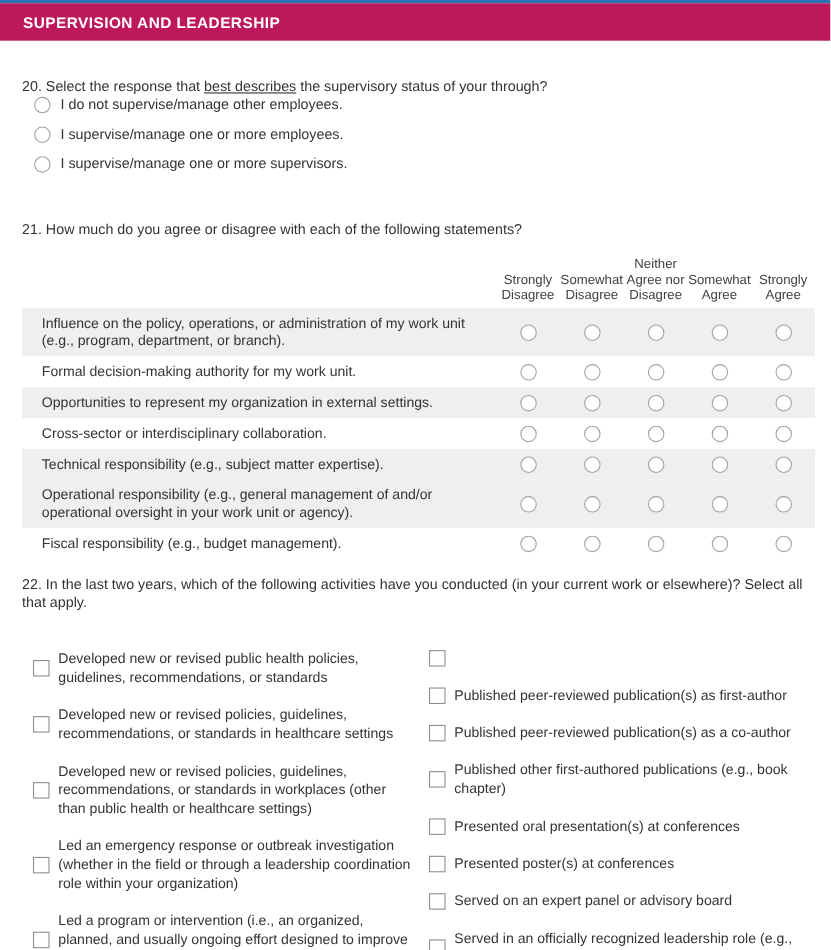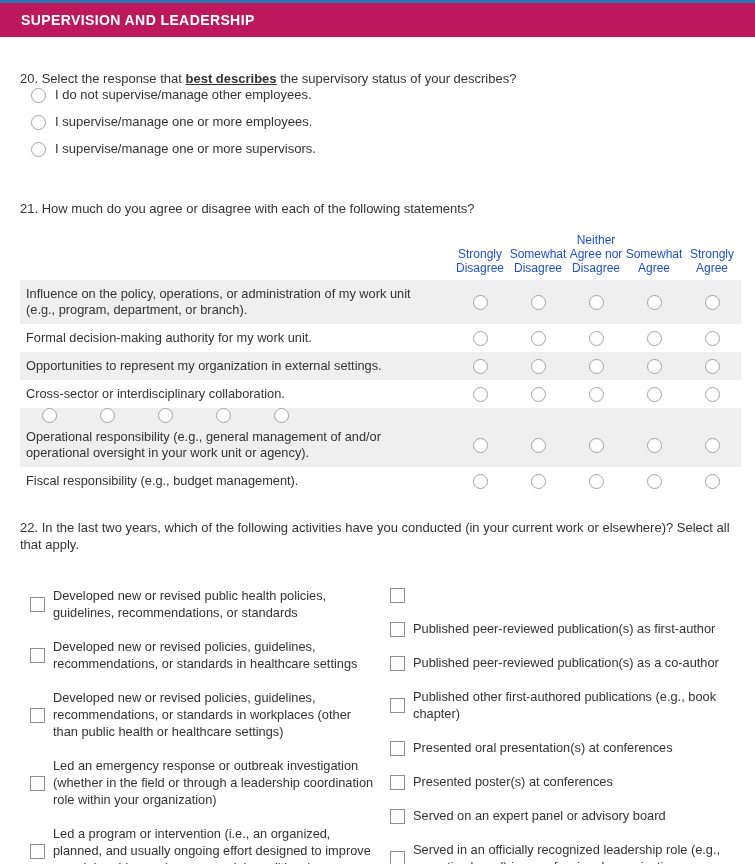--- a/index.html
+++ b/index.html
@@ -27,21 +27,21 @@
     letter-spacing: 0.4px;
   }
   
   .content { padding: 0 14px 0 20px; }
   .question {
     font-size: 13px;
     color: #333333;
     line-height: 17px;
   }
   .q20 { margin-top: 33px; }
-  .emph { font-weight: bold; text-decoration: underline; }
+  .emph { font-weight: normal; text-decoration: underline; }
   
   .options { margin-left: 11px; }
   .ropt {
     display: flex;
     align-items: center;
     margin-bottom: 11px;
     min-height: 16px;
   }
   .radio {
     width: 15px; height: 15px;
@@ -59,42 +59,42 @@
   .mhead { display: flex; }
   .mhead-spacer { flex: 1; }
   .mcol {
     width: 58px;
     display: flex;
     align-items: flex-end;
     justify-content: center;
     text-align: center;
     font-size: 12px;
     line-height: 14px;
-    color: #1d4ed8;
+    color: #404040;
     padding-bottom: 5px;
   }
   .mrow { display: flex; align-items: center; }
   .mrow.shaded { background: #efefef; }
   .mlabel {
     flex: 1;
     font-size: 12.8px;
     line-height: 16px;
-    padding: 6px 12px 6px 6px;
+    padding: 6px 12px 6px 18px;
     color: #333333;
   }
   .mcell {
     width: 58px;
     align-self: stretch;
     display: flex;
     align-items: center;
     justify-content: center;
   }
   .mcell .radio { margin-right: 0; }
   
-  .q22 { margin-top: 24px; }
+  .q22 { margin-top: 14px; }
   .check-cols { display: flex; margin-top: 17px; margin-left: 10px; }
   .ccol-left { width: 360px; }
   .ccol-right { flex: 1; }
   .citem {
     display: flex;
     align-items: center;
     margin-bottom: 10px;
     margin-top: 17px;
   }
   .cbox {
@@ -113,21 +113,21 @@
 <div>
   <div class="accent-line"></div>
   <div class="header-bar">
     <span>SUPERVISION AND LEADERSHIP</span>
   </div>
 </div>
 
 <div class="content">
 
   <div class="question q20">
-    <span>20. Select the response that </span><span class="emph">best describes</span><span> the supervisory status of your describes?</span>
+    <span>20. Select the response that </span><span class="emph">best describes</span><span> the supervisory status of your through?</span>
   </div>
 
   <div class="options">
     <div class="ropt">
       <span class="radio"></span>
       <span class="rlabel">I do not supervise/manage other employees.</span>
     </div>
     <div class="ropt">
       <span class="radio"></span>
       <span class="rlabel">I supervise/manage one or more employees.</span>
@@ -220,20 +220,21 @@
         </div>
       <div class="mcell">
           <span class="radio"></span>
         </div>
       <div class="mcell">
           <span class="radio"></span>
         </div>
     </div>
 
     <div class="mrow shaded">
+      <div class="mlabel">Technical responsibility (e.g., subject matter expertise).</div>
       <div class="mcell">
           <span class="radio"></span>
         </div>
       <div class="mcell">
           <span class="radio"></span>
         </div>
       <div class="mcell">
           <span class="radio"></span>
         </div>
       <div class="mcell">

